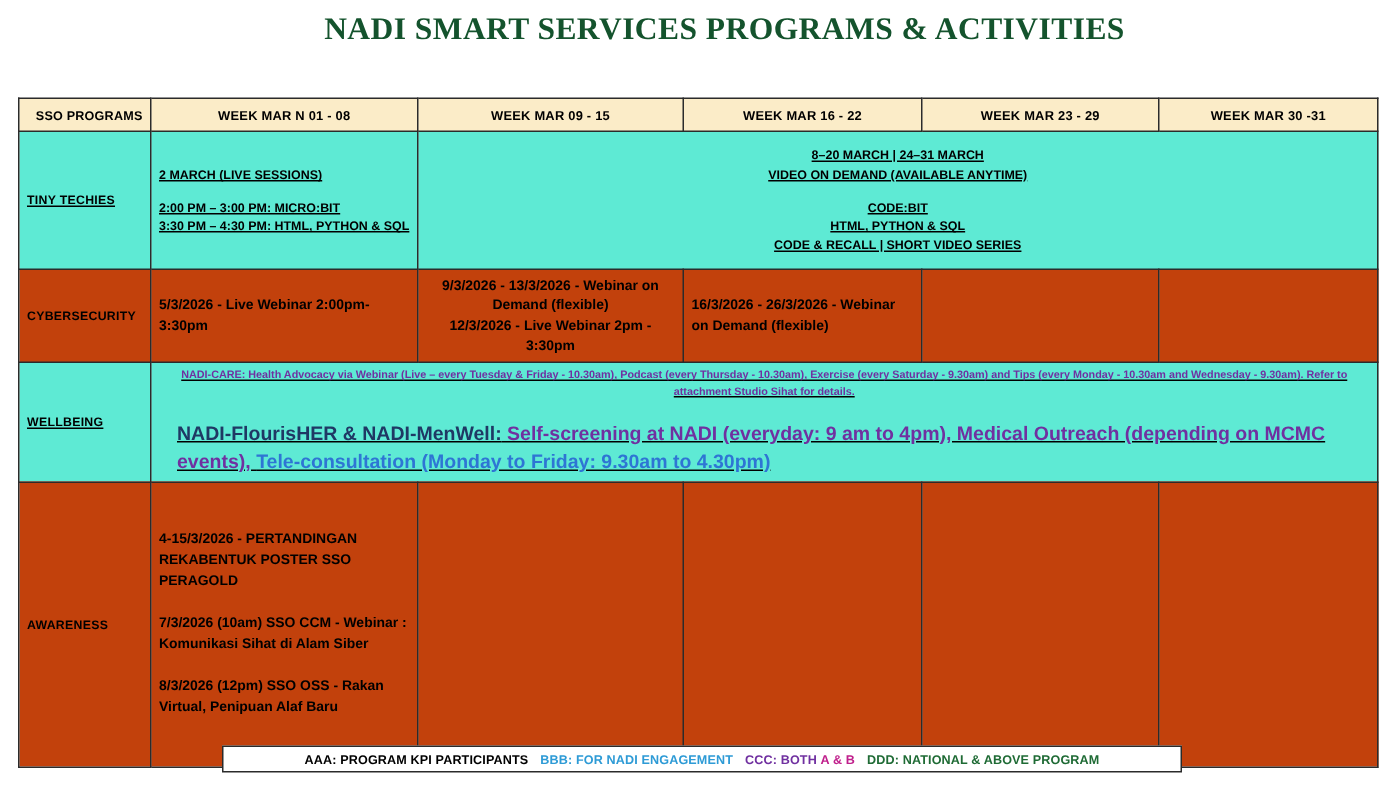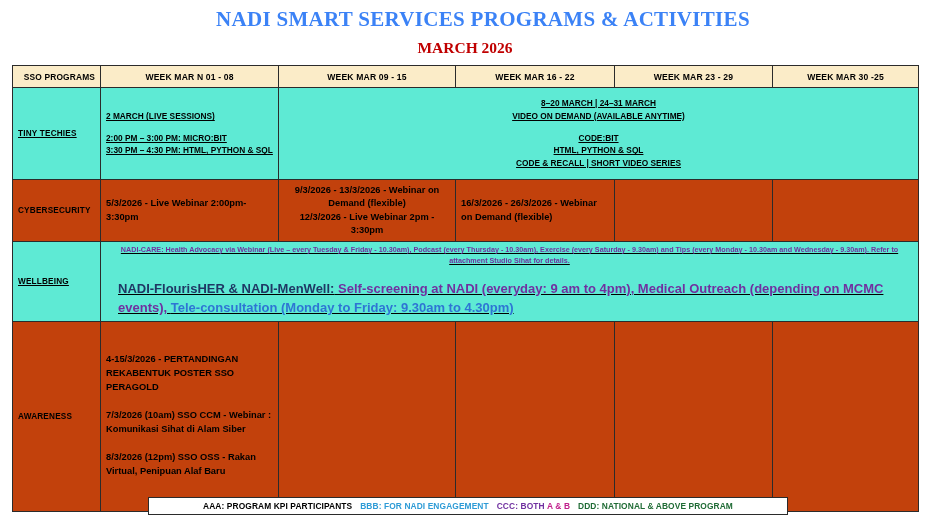--- a/index.html
+++ b/index.html
@@ -23,21 +23,21 @@
   
   .title-block {
     text-align: center;
     padding-top: 6px;
   }
   .main-title {
     font-family: "Liberation Serif", serif;
     font-weight: bold;
     font-size: 21px;
     letter-spacing: 0.3px;
-    color: #3b82f6;
+    color: #14532d;
     line-height: 1.25;
     padding-left: 36px;
   }
   .sub-title {
     font-family: "Liberation Serif", serif;
     font-weight: bold;
     font-size: 15.5px;
     color: #c00000;
     margin-top: 7px;
     line-height: 1.2;
@@ -192,42 +192,41 @@
   .lg-green { color: #1f6b35; }
   .lg-sp { display: inline-block; width: 8px; }
 </style>
 </head>
 <body>
 
 <div class="page">
 
   <div class="title-block">
     <div class="main-title">NADI SMART SERVICES PROGRAMS &amp; ACTIVITIES</div>
-    <div class="sub-title">MARCH 2026</div>
   </div>
 
   <div class="grid-wrap">
     <table class="grid">
       <colgroup>
         <col class="c0">
           <col class="c1">
           <col class="c2">
           <col class="c3">
           <col class="c4">
           <col class="c5">
       </colgroup>
 
       <thead>
         <tr>
           <td class="hdr-first">SSO PROGRAMS</td>
           <td>WEEK MAR N 01 - 08</td>
           <td>WEEK MAR  09 - 15</td>
           <td>WEEK MAR 16 - 22</td>
           <td>WEEK MAR  23 - 29</td>
-          <td>WEEK MAR 30 -25</td>
+          <td>WEEK MAR 30 -31</td>
         </tr>
       </thead>
 
       <tbody>
 
         <tr class="row-blue" style="height:92px;">
           <td class="rowlabel">TINY TECHIES</td>
           <td class="tt-left">
             <span>2 MARCH (LIVE SESSIONS)</span>
             <span class="gap"></span>

